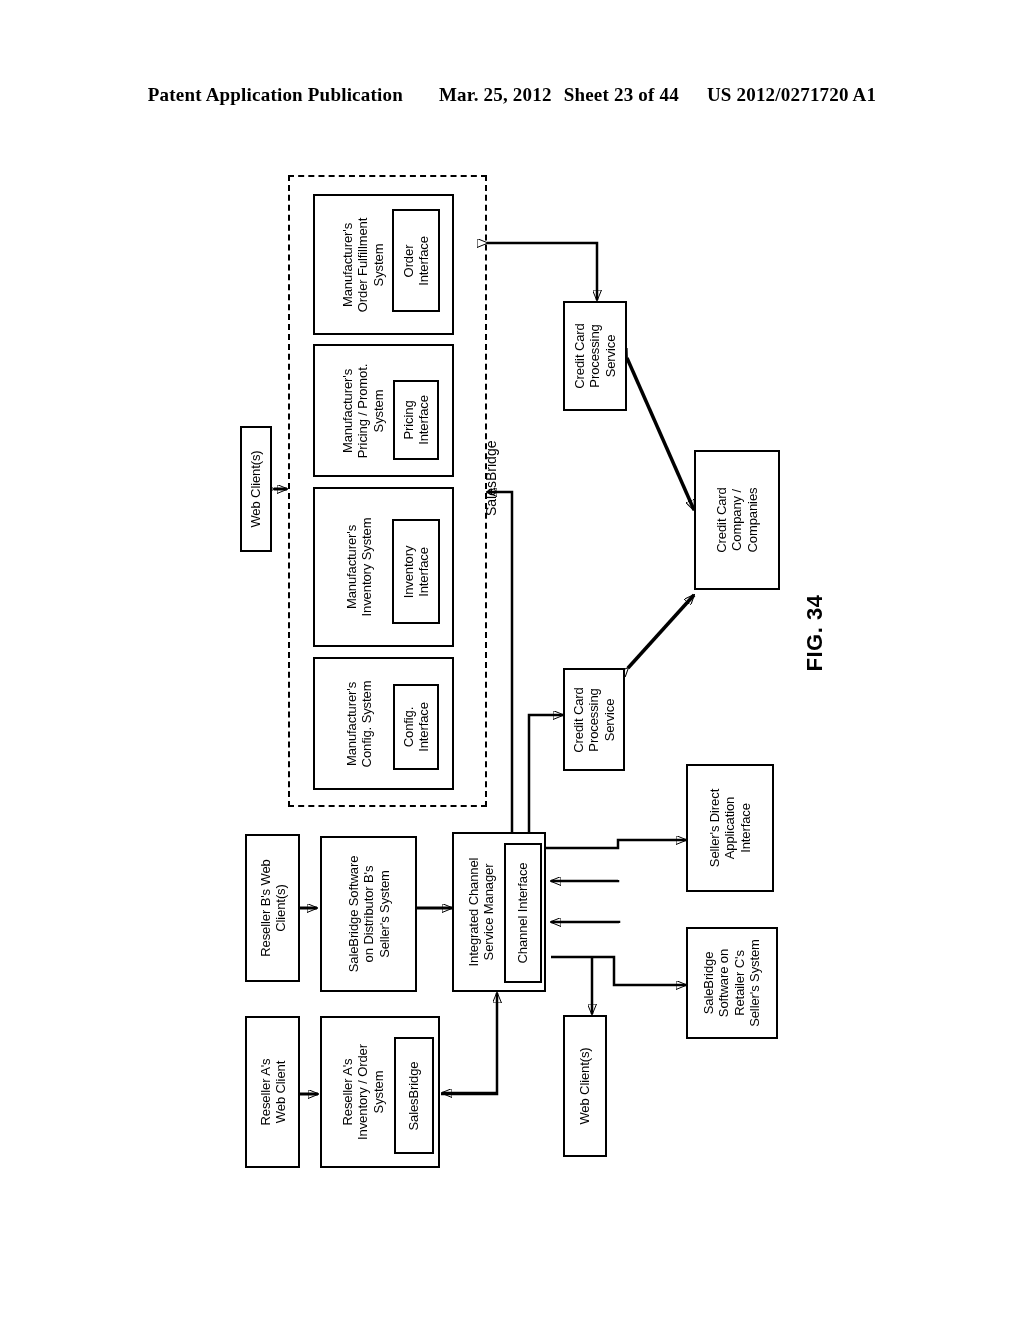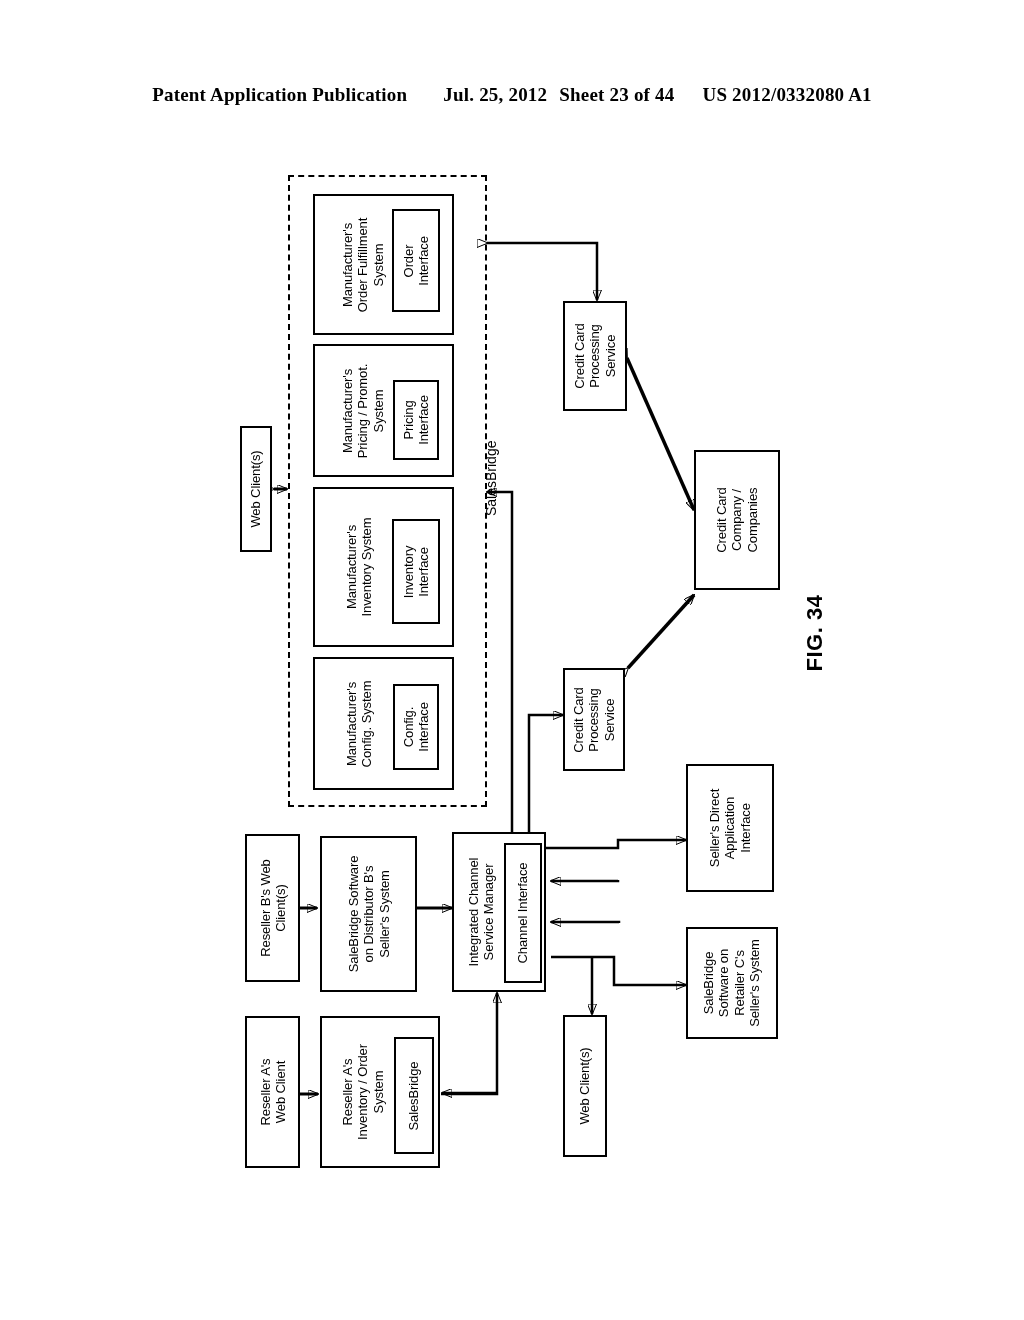--- a/index.html
+++ b/index.html
@@ -106,25 +106,25 @@
   #wires path, #wires line { stroke: #000000; fill: none; }
 </style>
 </head>
 <body>
 
 <div id="page">
 
   <div id="header">
     <span class="hseg">Patent Application Publication</span>
     <span class="gap-lg"></span>
-    <span class="hseg">Jul. 25, 2012</span>
+    <span class="hseg">Mar. 25, 2012</span>
     <span class="gap-sm"></span>
     <span class="hseg">Sheet 23 of 44</span>
     <span class="gap-md"></span>
-    <span class="hseg">US 2012/0332080 A1</span>
+    <span class="hseg">US 2012/0271720 A1</span>
   </div>
 
   <svg id="wires" viewBox="0 0 1024 1320">
     <defs>
       <marker id="ah" markerWidth="11" markerHeight="9" refX="10" refY="4.5" orient="auto" markerUnits="userSpaceOnUse">
         <path d="M0,0 L11,4.5 L0,9 Z" fill="#000000"></path>
       </marker>
       <marker id="ahs" markerWidth="10" markerHeight="8" refX="9.5" refY="4" orient="auto" markerUnits="userSpaceOnUse">
         <path d="M0,0 L10,4 L0,8 Z" fill="#000000"></path>
       </marker>

